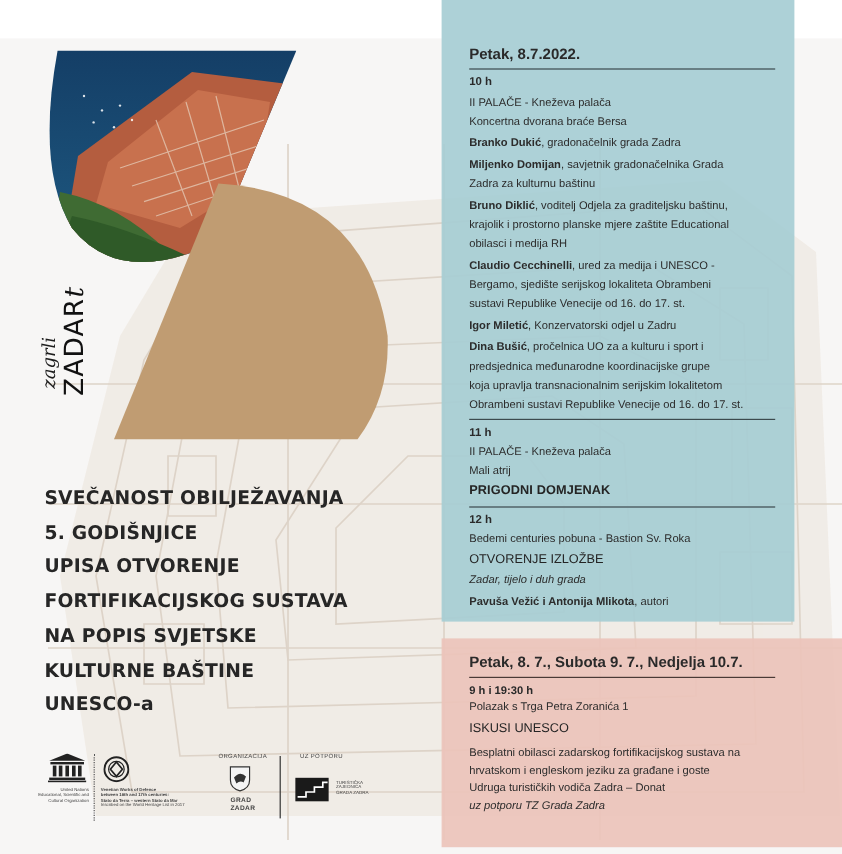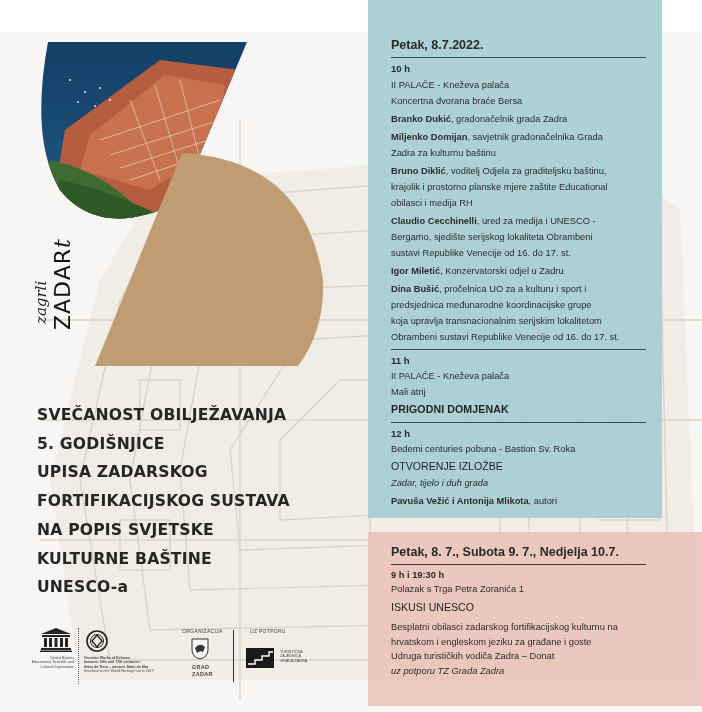--- a/index.html
+++ b/index.html
@@ -101,21 +101,21 @@
 <div class="brand">
   <div class="brand-inner">
     <span class="brand-small">zagrli</span>
     <span class="brand-big"><span>ZADAR</span><span style="font-family:'DejaVu Serif',serif;font-style:italic;font-weight:normal;">t</span></span>
   </div>
 </div>
 
 <div class="headline">
   <div>SVEČANOST OBILJEŽAVANJA</div>
   <div>5. GODIŠNJICE</div>
-  <div>UPISA ZADARSKOG</div>
+  <div>UPISA OTVORENJE</div>
   <div>FORTIFIKACIJSKOG SUSTAVA</div>
   <div>NA POPIS SVJETSKE</div>
   <div>KULTURNE BAŠTINE</div>
   <div>UNESCO-a</div>
 </div>
 
 <div class="footer">
 
   <svg style="position:absolute;left:12px;top:2px;width:32px;height:24px" viewBox="0 0 32 24">
     <path d="M16 0 L31 6 L1 6 Z" fill="#222"></path>
@@ -216,19 +216,19 @@
 </div>
 
 <div class="panel-pink">
   <div class="p-inner" style="top:13px;width:280px">
     <div class="day">Petak, 8. 7., Subota 9. 7., Nedjelja 10.7.</div>
     <div class="rule" style="width:255px;background:#4a3a36"></div>
     <div class="time" style="margin-top:5px;font-size:9.3px">9 h i 19:30 h</div>
     <div class="line" style="font-weight:normal;margin-top:1px">Polazak s Trga Petra Zoranića 1</div>
     <div class="evt-n" style="margin-top:1px">ISKUSI UNESCO</div>
     <div class="para">
-      <div>Besplatni obilasci zadarskog fortifikacijskog kulturnu na</div>
+      <div>Besplatni obilasci zadarskog fortifikacijskog sustava na</div>
       <div>hrvatskom i engleskom jeziku za građane i goste</div>
       <div>Udruga turističkih vodiča Zadra – Donat</div>
       <div class="ital">uz potporu TZ Grada Zadra</div>
     </div>
   </div>
 </div>
 
 </body></html>

